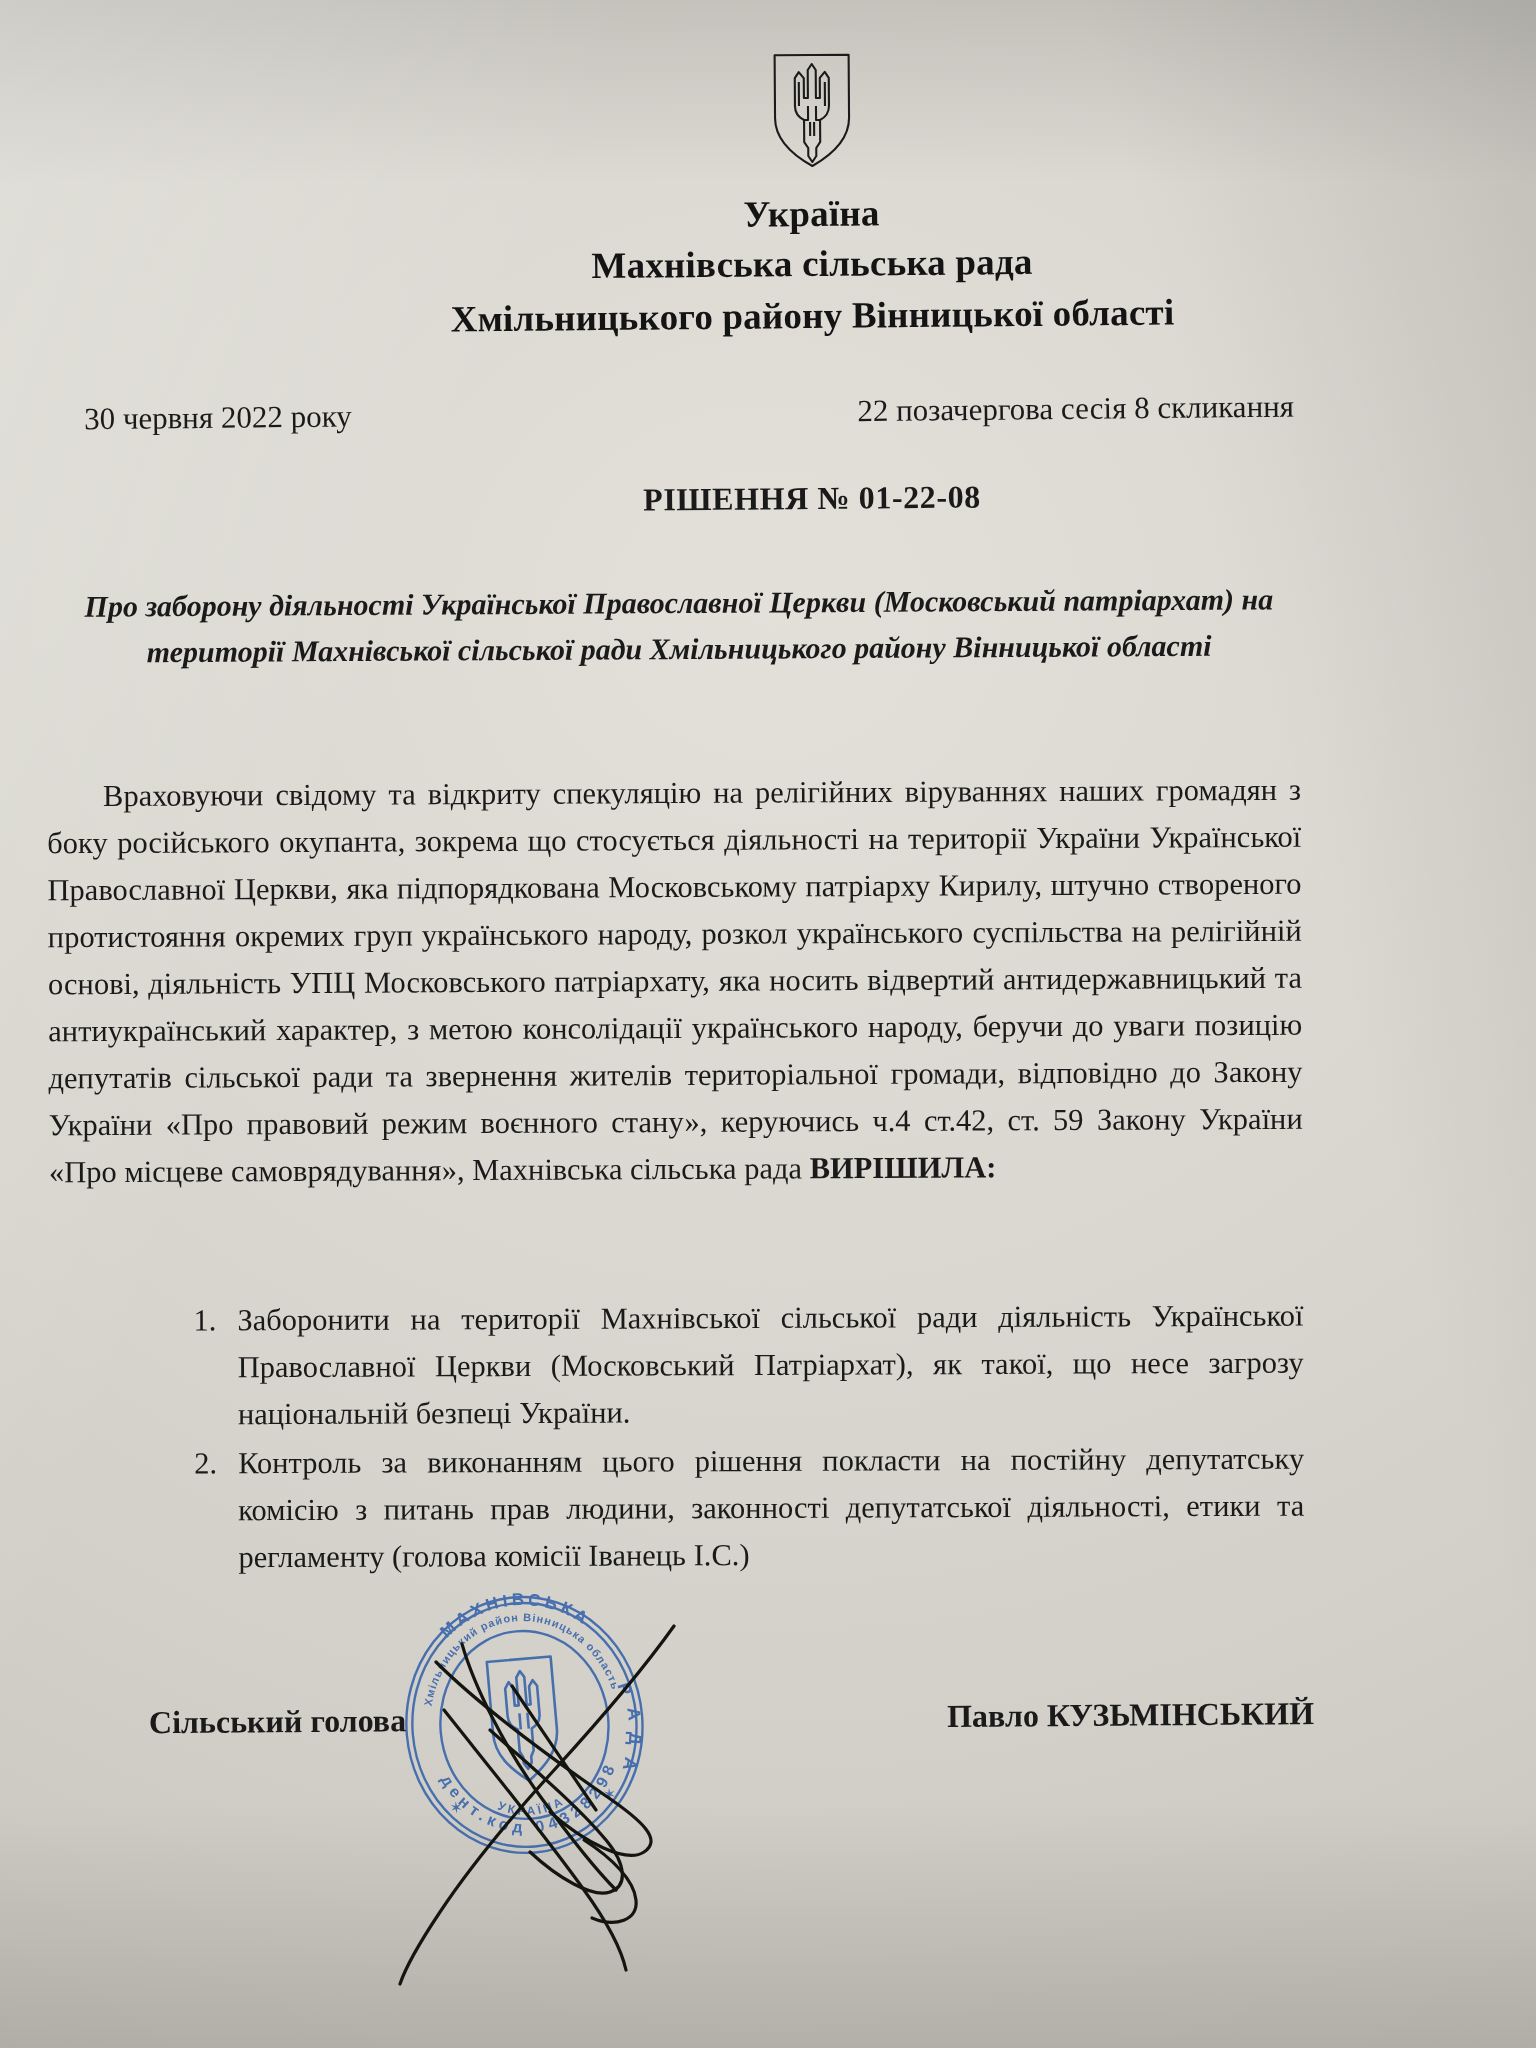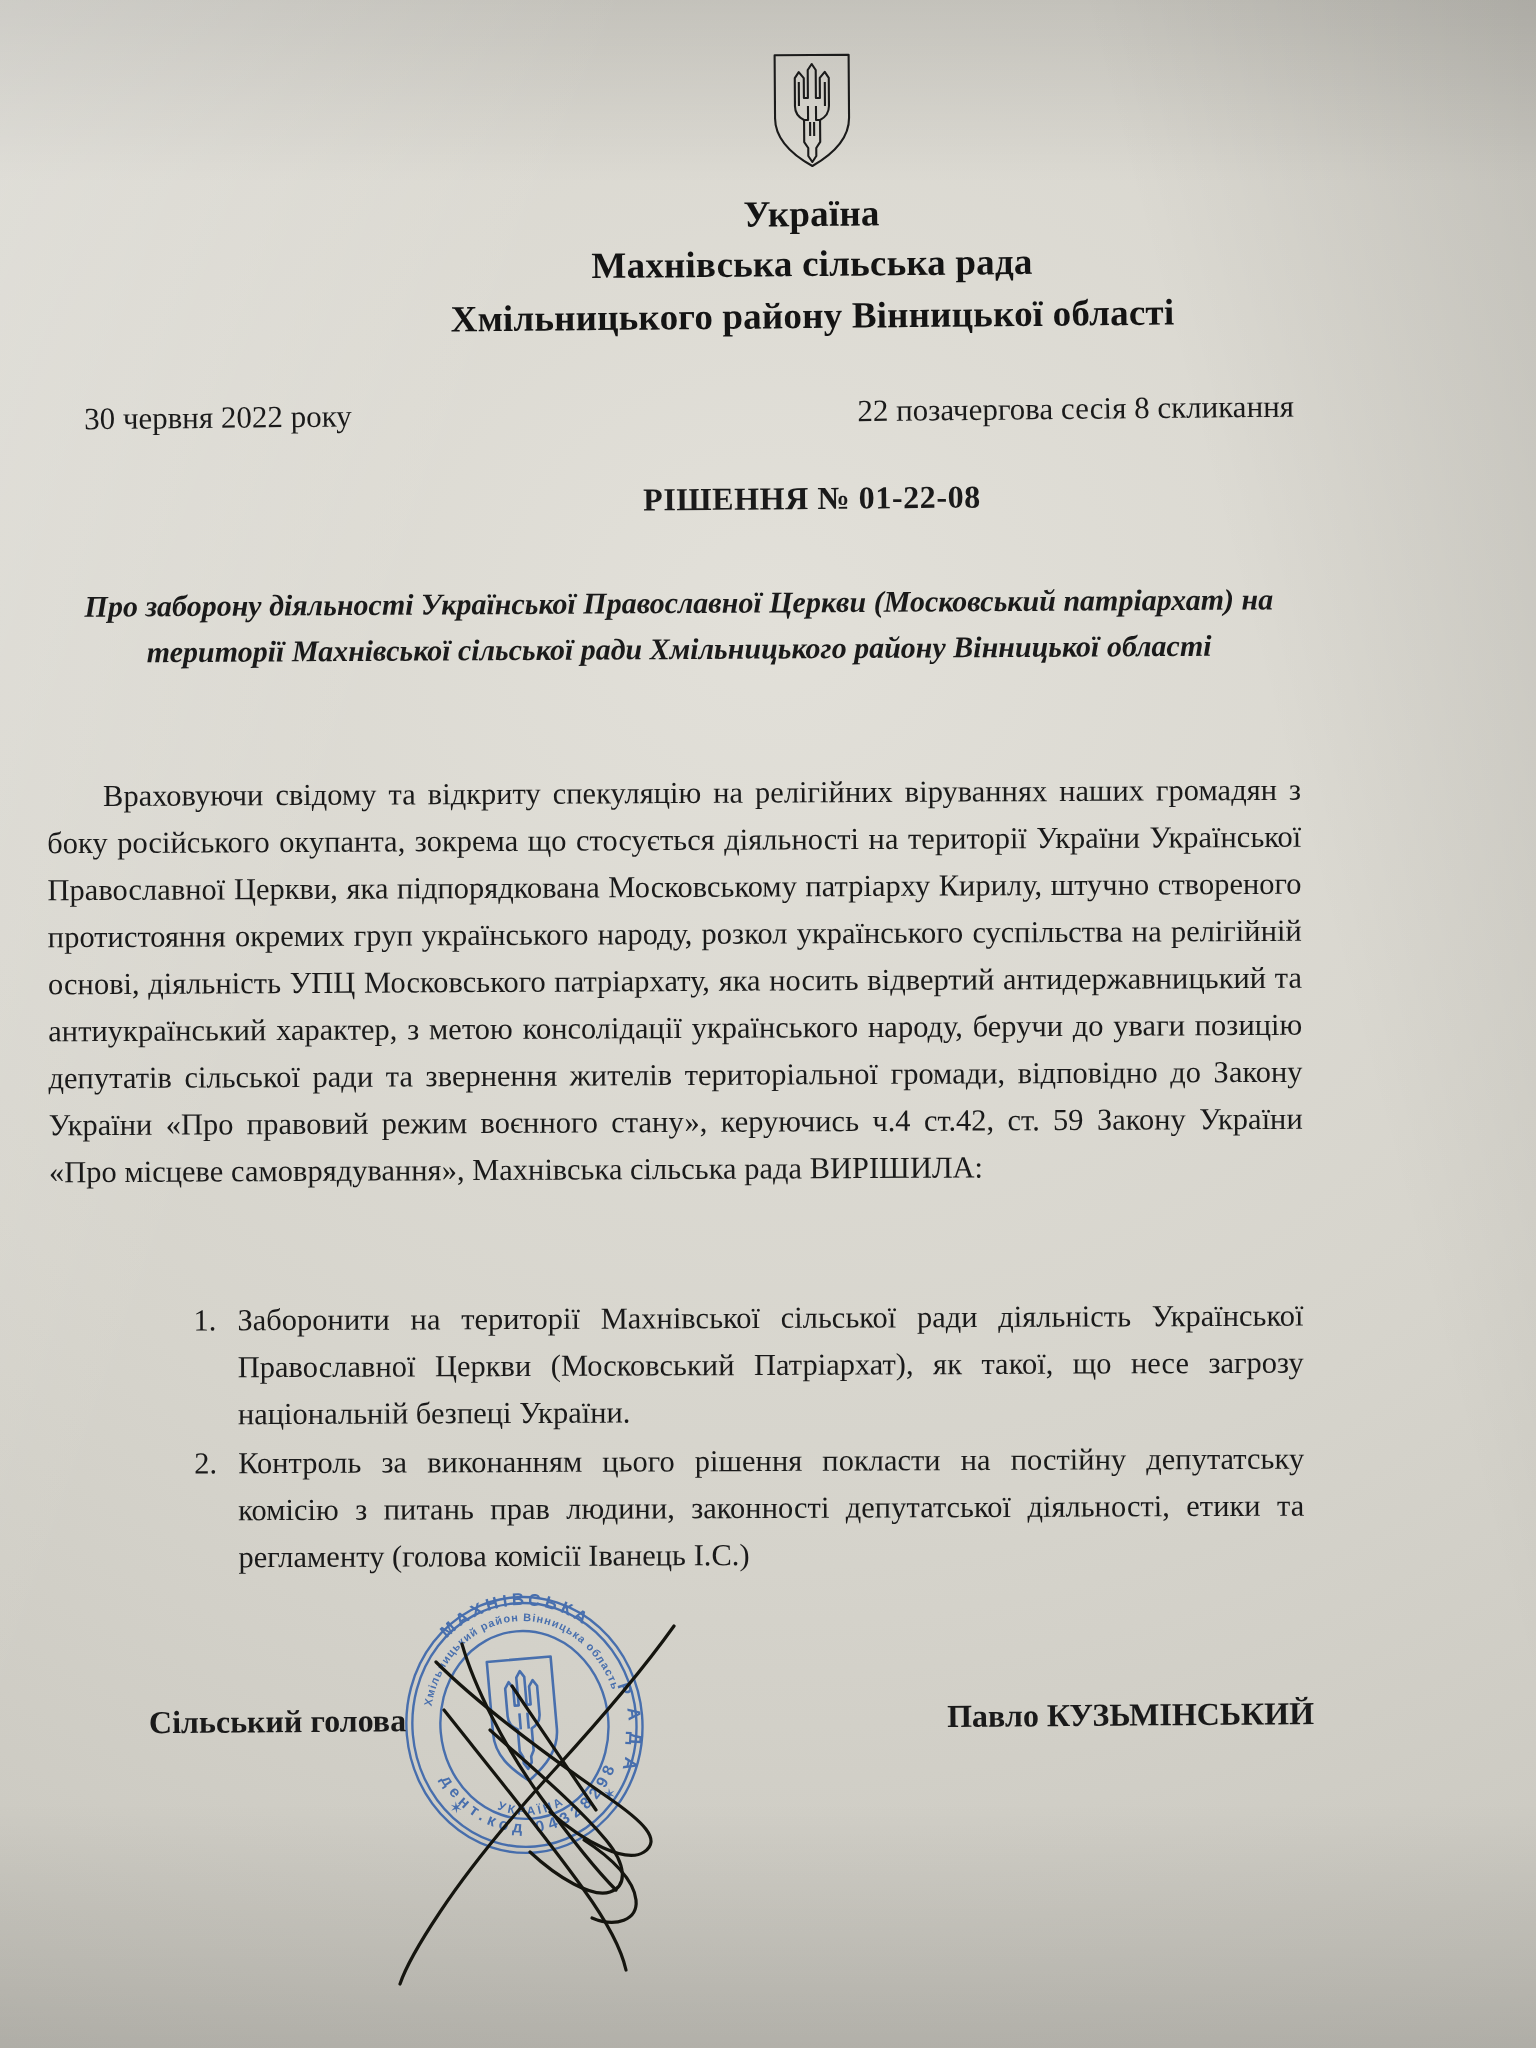--- a/index.html
+++ b/index.html
@@ -86,21 +86,21 @@
 
   
   .body-par{
     position:absolute; left:4px; top:770px; width:1254px;
     font-size:30.5px; line-height:47px;
     text-align:justify;
     text-indent:56px;
     transform:rotate(-0.3deg);
     hyphens:none;
   }
-  .body-par b{ font-weight:normal; }
+  .body-par b{ font-weight:bold; }
 
   
   .list{
     position:absolute; left:150px; top:1295px; width:1110px;
     font-size:30.5px; line-height:47px;
     transform:rotate(-0.25deg);
   }
   .list-item{
     display:flex; align-items:flex-start;
     margin-bottom:2px;

